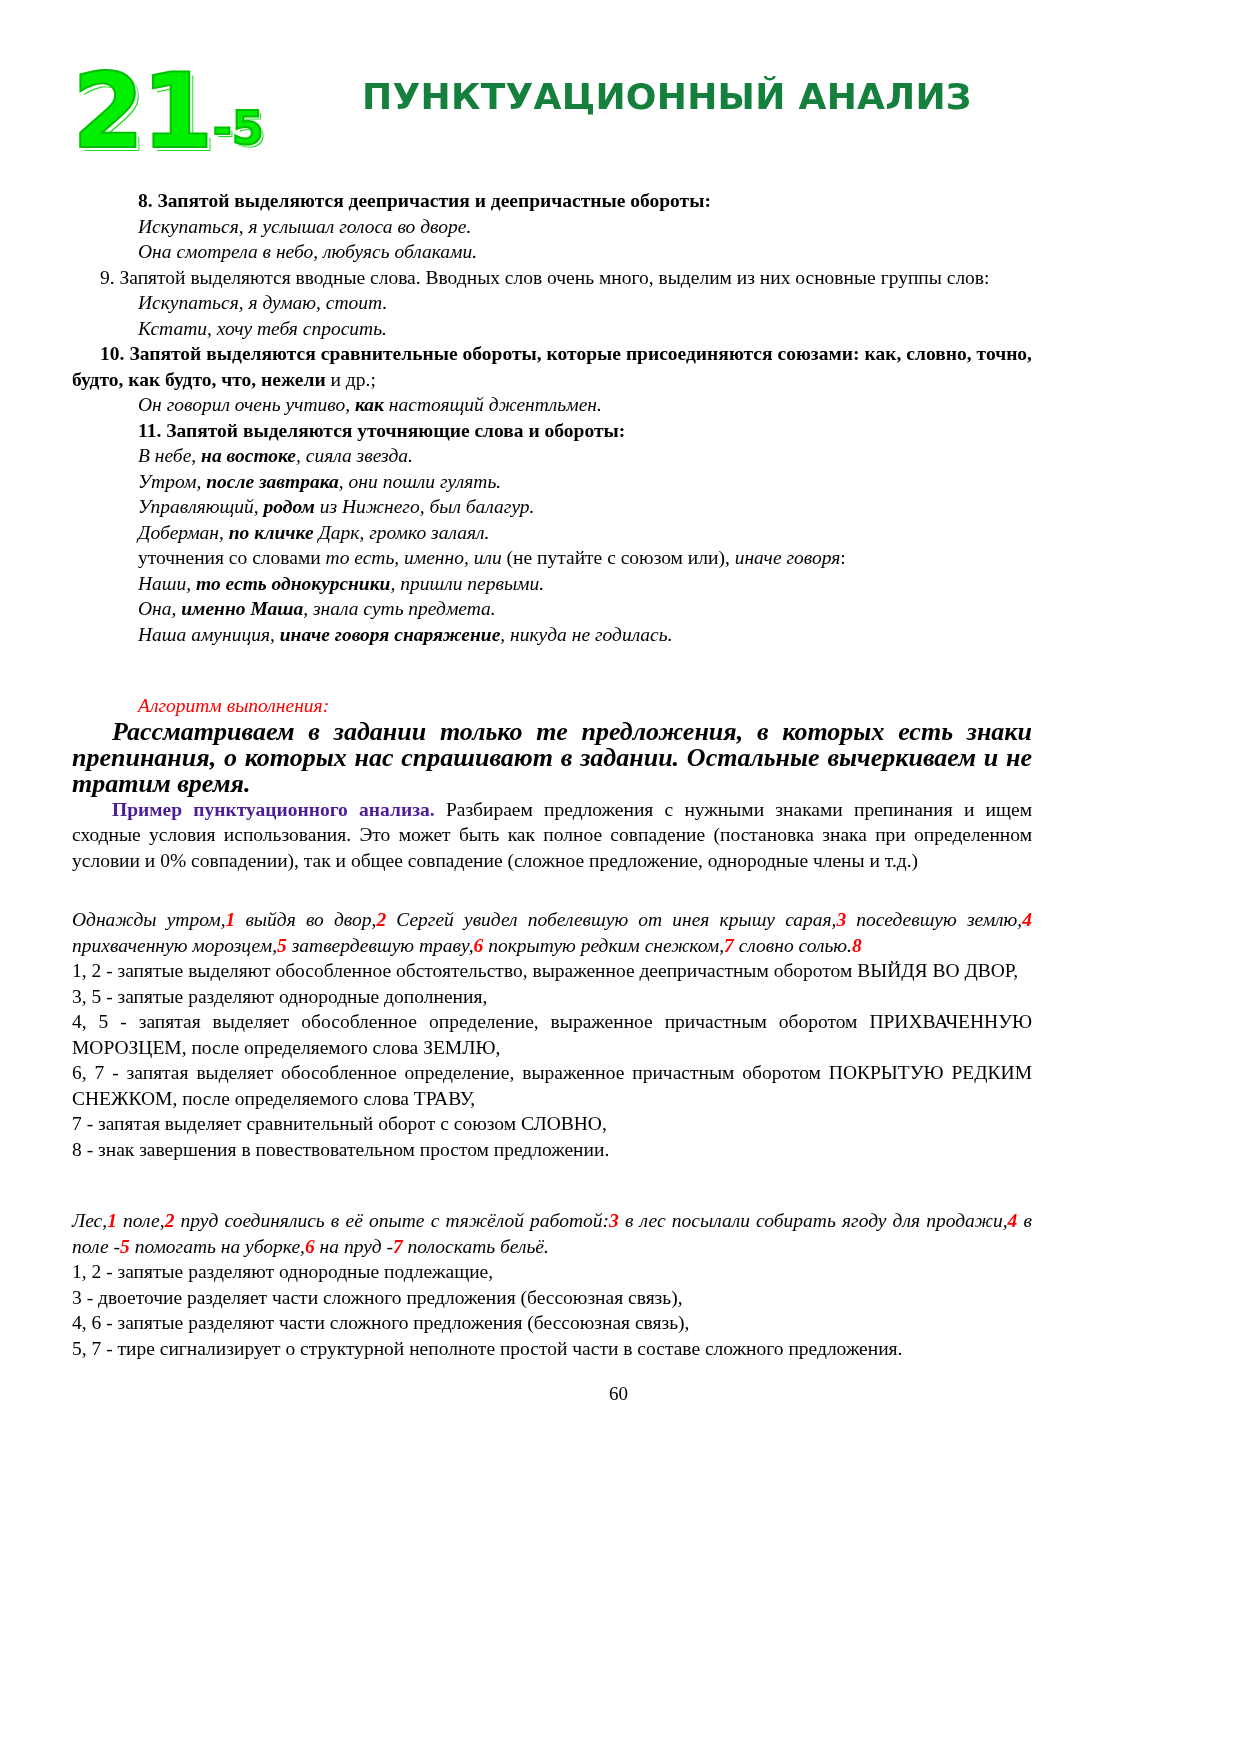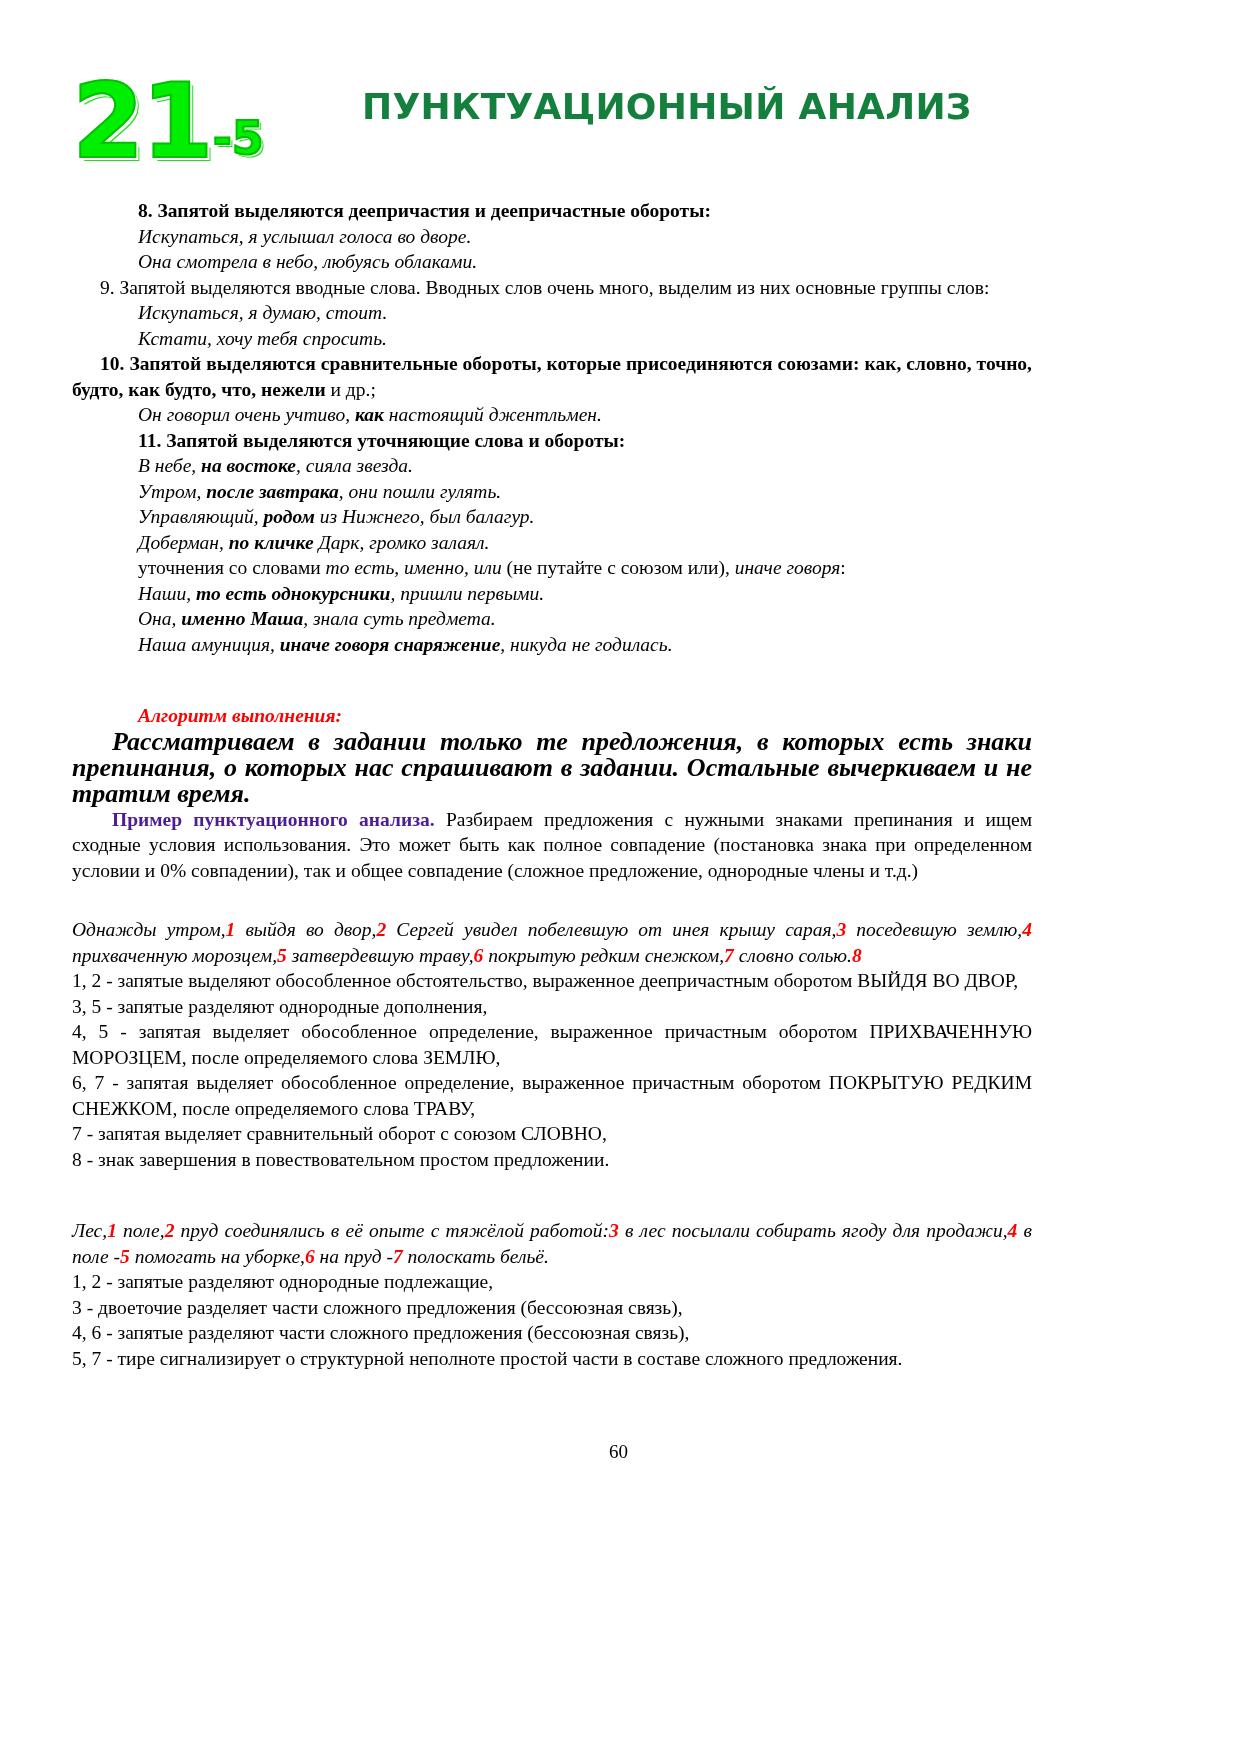--- a/index.html
+++ b/index.html
@@ -14,21 +14,20 @@
     font-family: "Liberation Serif", "DejaVu Serif", serif;
     color: #000000;
     overflow: hidden;
   }
 
   .page {
     position: relative;
     width: 1237px;
     height: 1270px;
     box-sizing: border-box;
-    margin-top: 10px;
   }
 
   
   .header {
     position: absolute;
     left: 0;
     top: 0;
     width: 1237px;
     height: 178px;
   }
@@ -114,21 +113,21 @@
     white-space: nowrap;
   }
   .ex b { font-weight: bold; font-style: italic; }
 
   .indent { padding-left: 66px; }
   .hang { text-indent: 28px; }
 
   .alg-title {
     color: #ff0000;
     font-style: italic;
-    font-weight: bold;
+    font-weight: normal;
     font-size: 19.5px;
     line-height: 25.5px;
     margin: 0;
     padding-left: 66px;
   }
   .alg-body {
     font-style: italic;
     font-weight: bold;
     font-size: 26px;
     line-height: 26px;
@@ -160,21 +159,21 @@
     line-height: 25.5px;
     margin: 0;
     text-align: justify;
     text-align-last: left;
   }
 
   .page-number {
     position: absolute;
     left: 0;
     width: 1237px;
-    top: 1431px;
+    top: 1383px;
     text-align: center;
     font-size: 19px;
   }
 </style>
 </head>
 <body>
 
 <div class="page">
 
   <div class="header">

